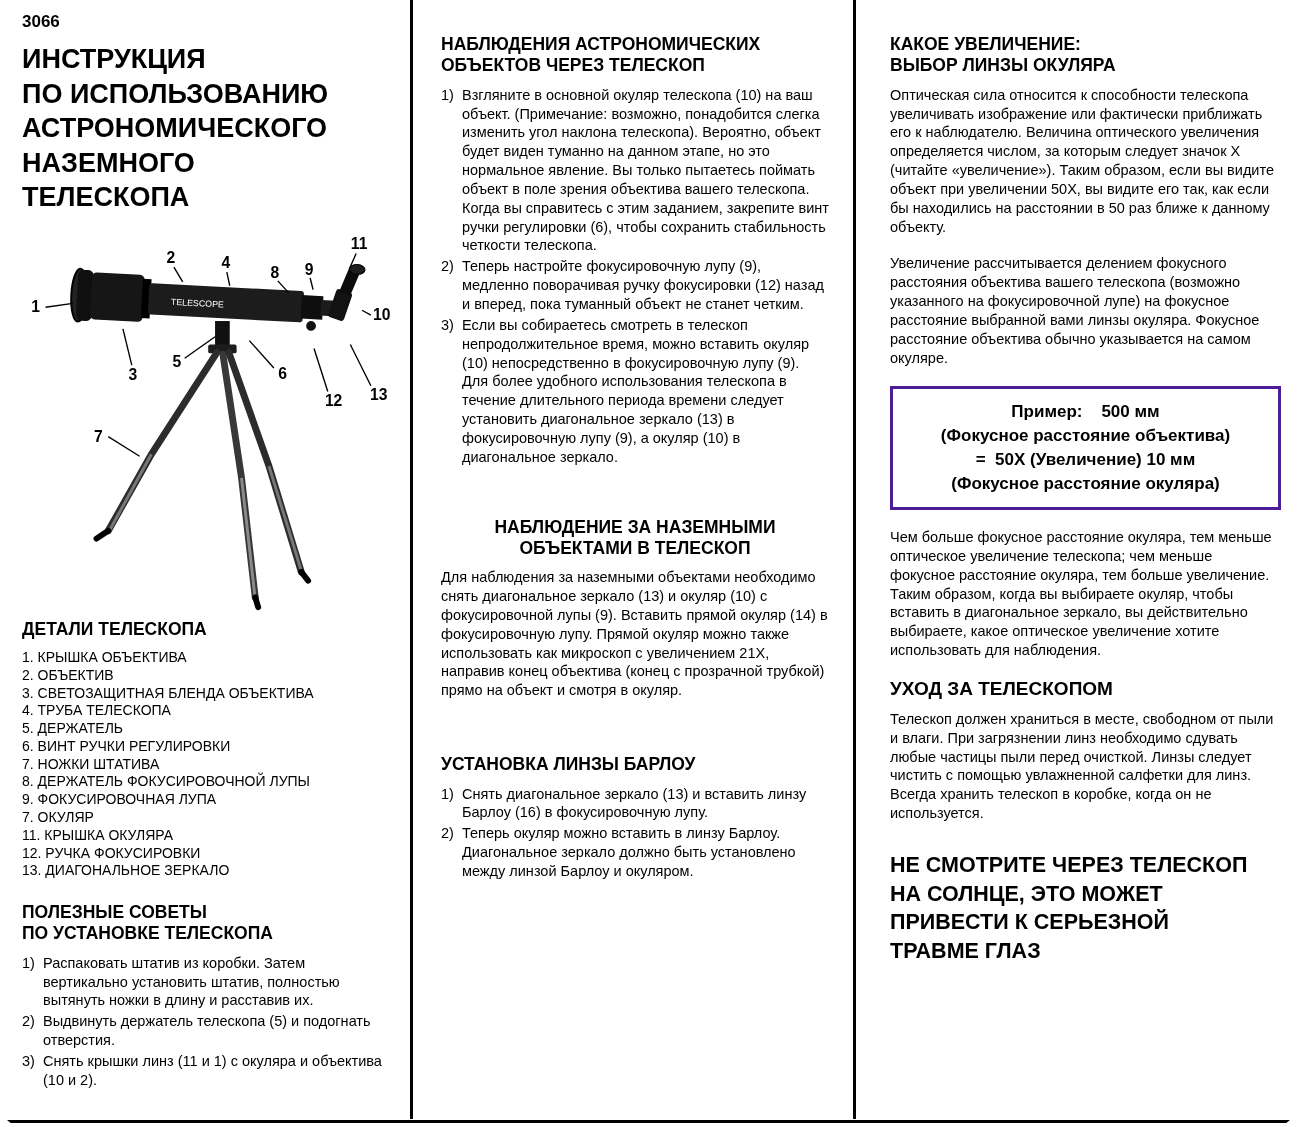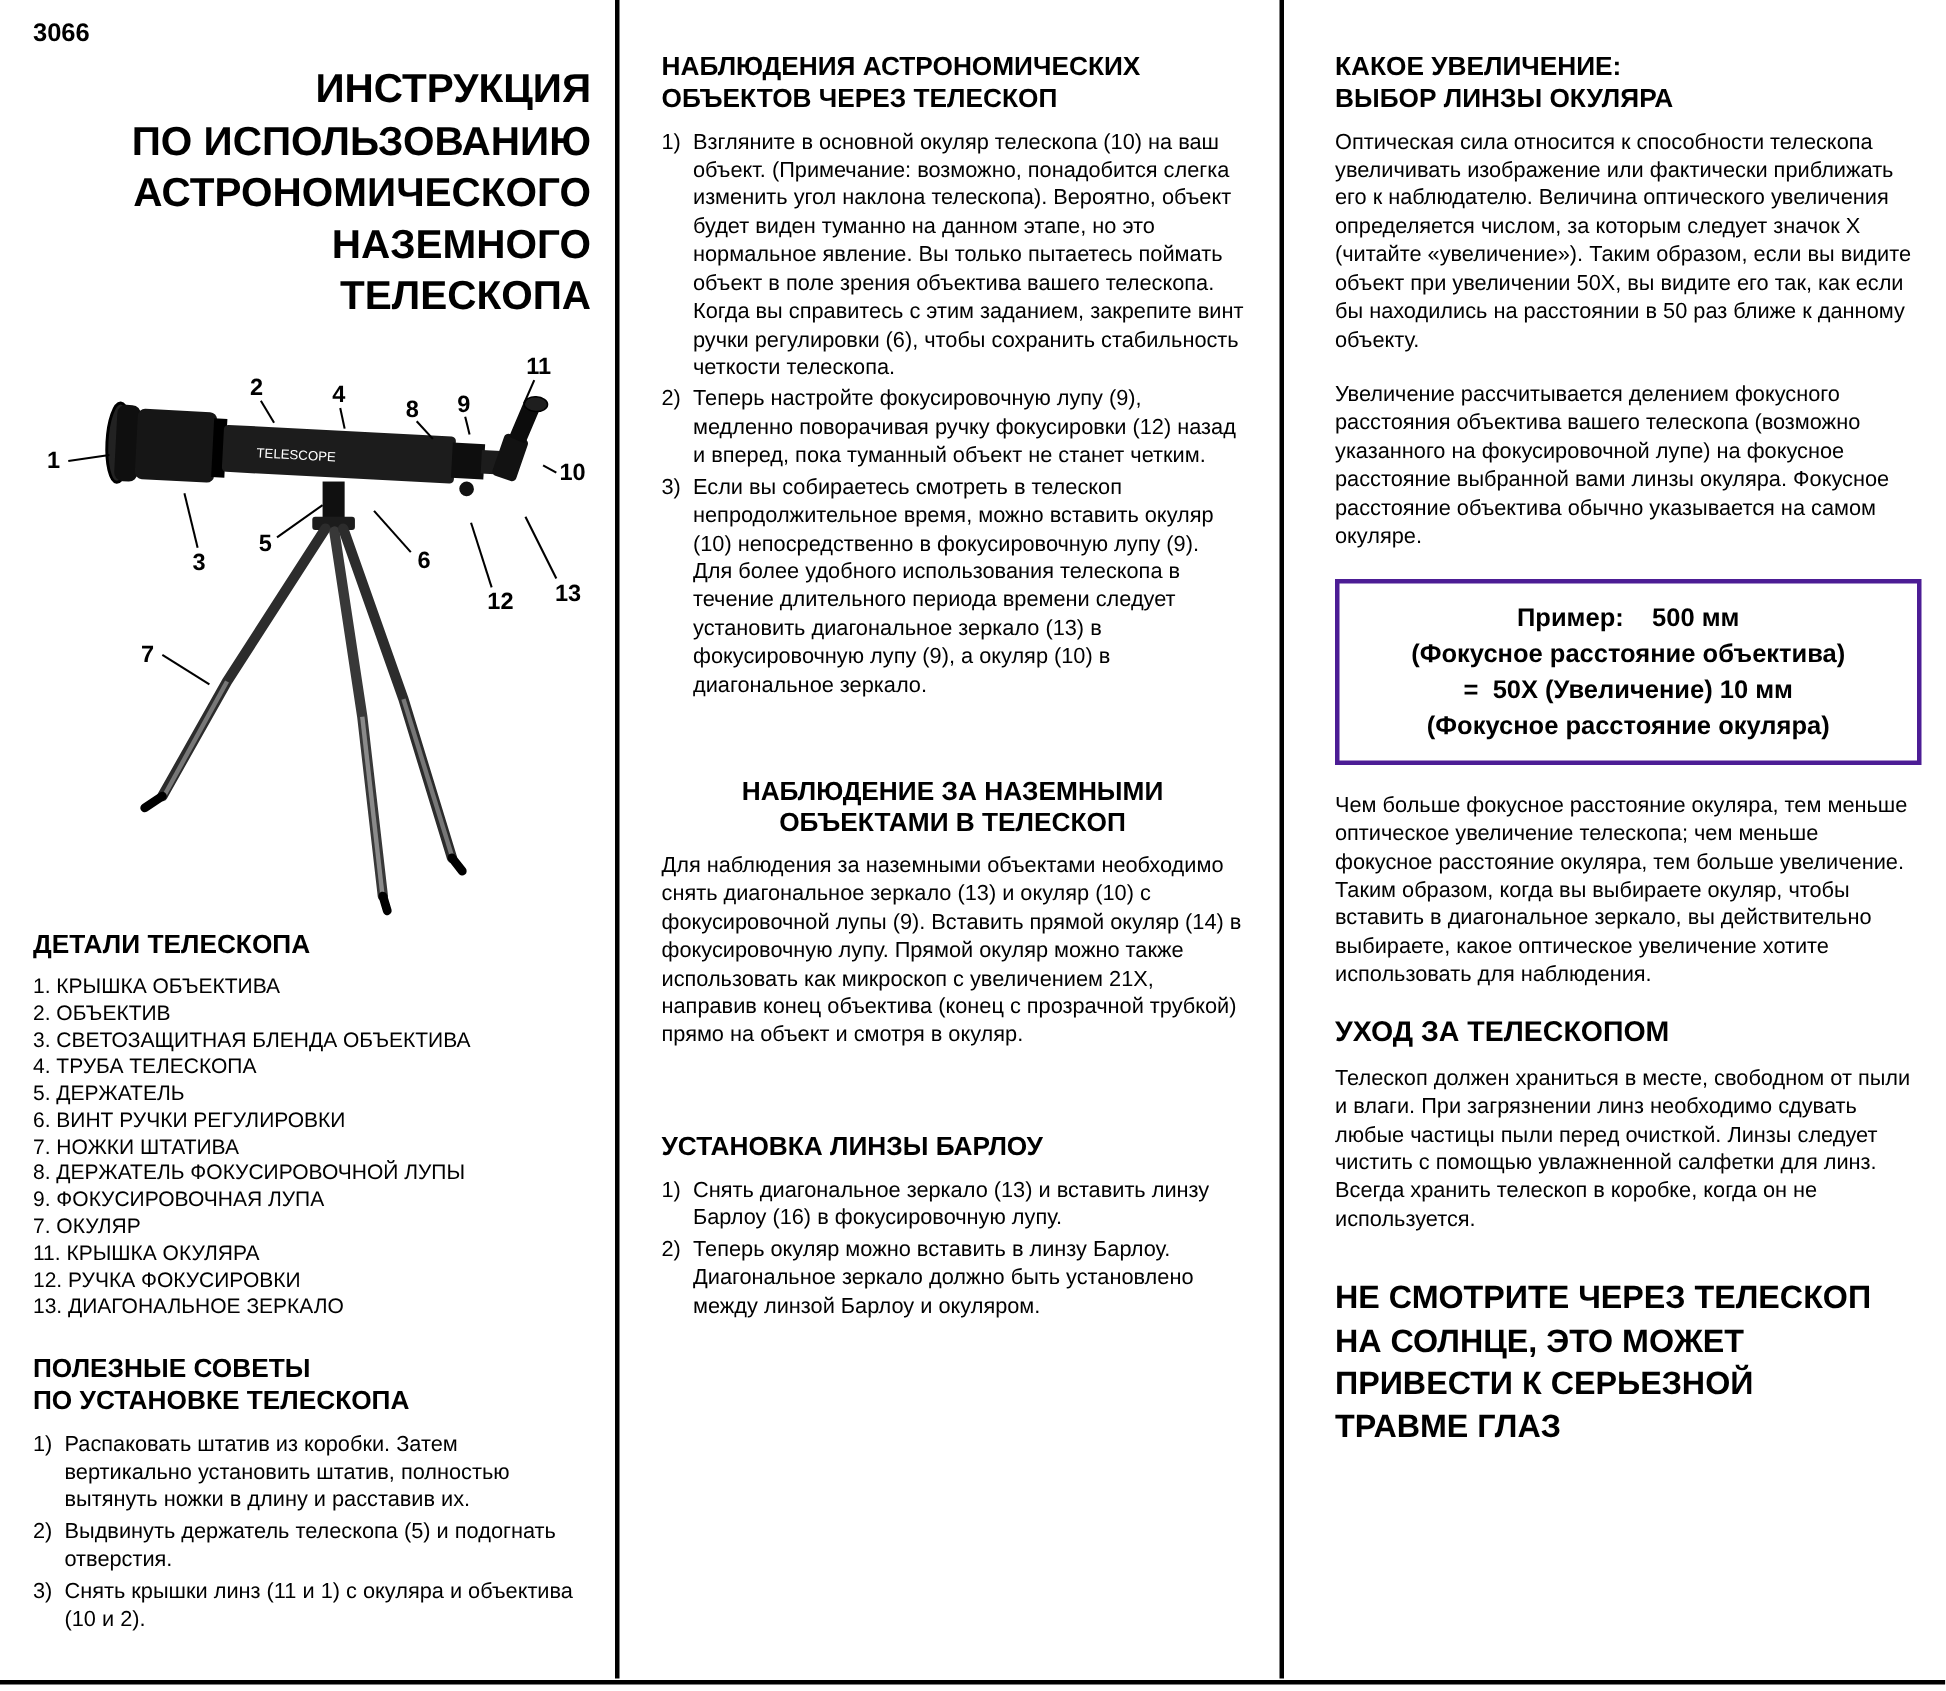--- a/index.html
+++ b/index.html
@@ -1,33 +1,33 @@
 <!DOCTYPE html>
 <html><head>
 <meta charset="utf-8">
 <style>
   * { margin:0; padding:0; box-sizing:border-box; }
   html,body { background:#fff; }
   .page {
     position:relative; width:1297px; height:1127px; background:#fff;
-    font-family:"Liberation Sans","DejaVu Sans",sans-serif; color:#000; overflow:hidden;
+    font-family:"Liberation Sans","DejaVu Sans",sans-serif; color:#000; overflow:hidden;border-radius:24px;
   }
   .vrule { position:absolute; top:0; width:3px; height:1119px; background:#000; }
   .vrule1 { left:410px; }
   .vrule2 { left:853px; }
   .hrule { position:absolute; left:0; bottom:4px; width:100%; height:3px; background:#000; }
 
   .col { position:absolute; top:0; }
   .col-left  { left:0;    width:410px; padding:12px 16px 0 22px; }
   .col-mid   { left:413px; width:440px; padding:34px 24px 0 28px; }
   .col-right { left:856px; width:441px; padding:34px 16px 0 34px; }
 
   .code { font-size:17px; font-weight:bold; }
   .title {
-    margin-top:10px; font-size:27px; font-weight:bold; text-align:right;
+    margin-top:10px; font-size:27px; font-weight:bold; text-align:left;
     line-height:1.28; white-space:pre-line;
   }
   .diagram { display:block; margin:6px auto 0 auto; }
 
   .h2 {
     font-size:17.5px; font-weight:bold; line-height:1.22;
     white-space:pre-line; margin-bottom:9px;
   }
   .parts-list { font-size:14px; line-height:1.27; }
   .part { white-space:nowrap; }

